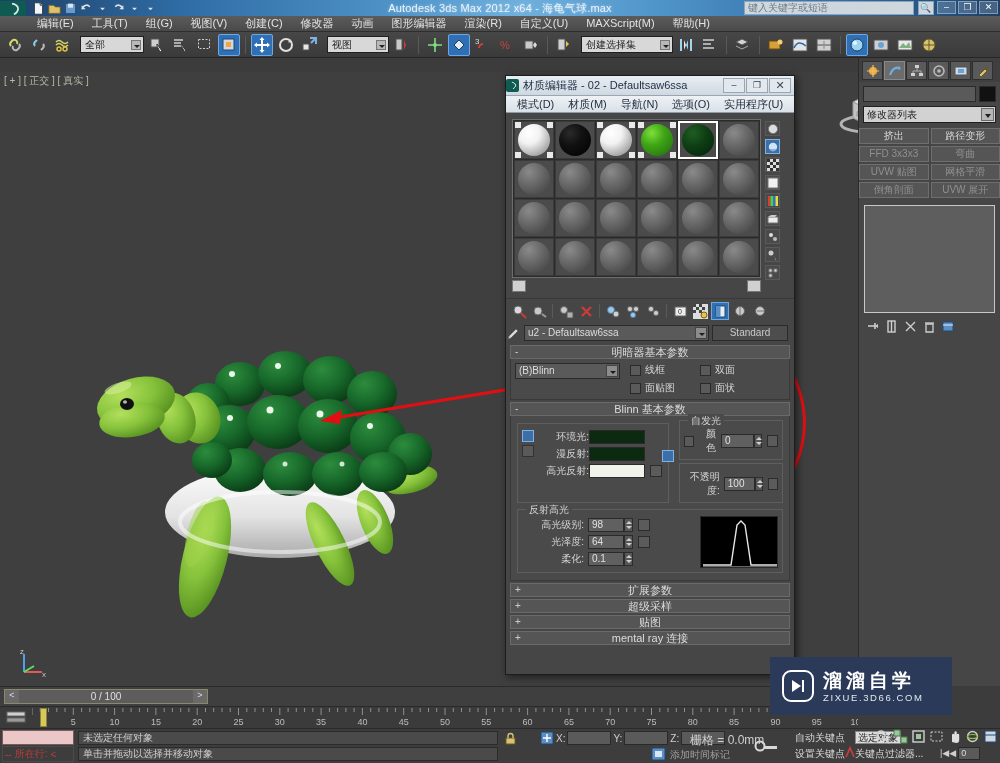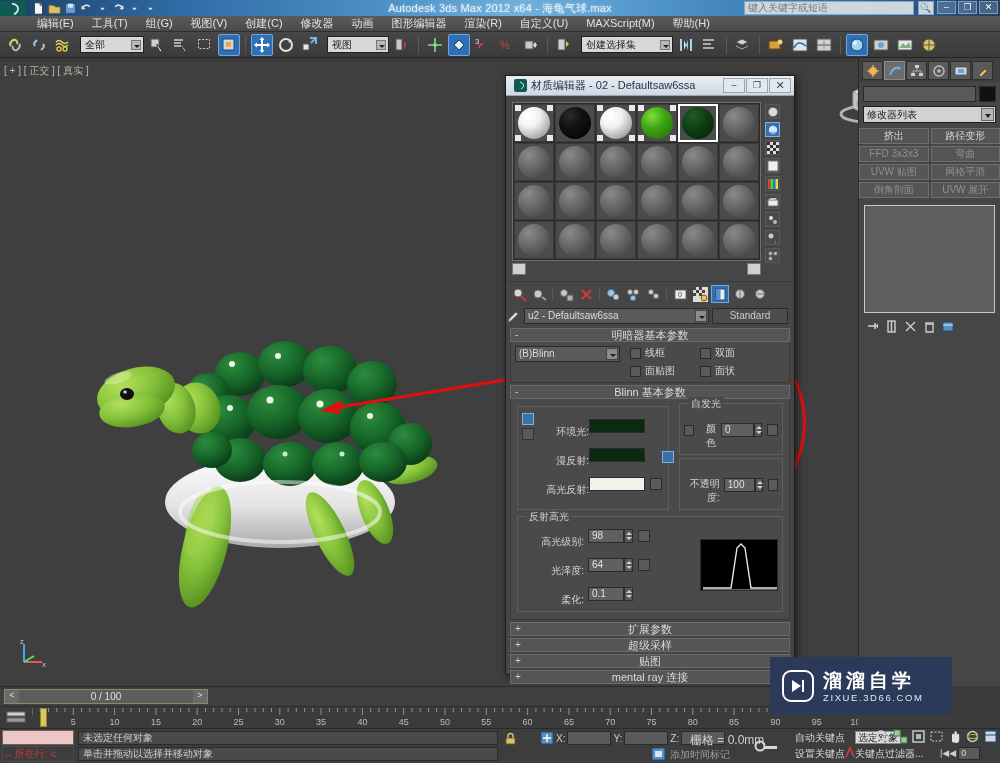--- a/index.html
+++ b/index.html
@@ -80,21 +80,21 @@
     color: #1b1b1b; font-size: 10px; display: flex; align-items: center;
     padding-left: 4px; position: relative;
   }
   .tcombo .arr { position: absolute; right: 2px; top: 3px; width: 10px; height: 10px;
                  background: #b8b8b8; border: 1px solid #777; }
   .tcombo .arr:after { content:""; position:absolute; left:2px; top:4px;
     border-left:3px solid transparent; border-right:3px solid transparent; border-top:3px solid #222; }
 
   
   .viewport {
-    position: absolute; left: 0; top: 62px; width: 922px; height: 628px;
+    position: absolute; left: 0; top: 72px; width: 922px; height: 628px;
     background: #3f3f3f; overflow: hidden;
     border-right: 1px solid #222;
   }
   .vp-label { position: absolute; left: 4px; top: 2px; font-size: 10px; color: #b9b9a9; }
   .viewcube { position: absolute; right: 22px; top: 8px; width: 64px; height: 64px; }
 
   .axis-gizmo { position: absolute; left: 18px; bottom: 22px; width: 30px; height: 30px; }
 
   
   .turtle { position: absolute; left: 80px; top: 250px; width: 400px; height: 330px; }
@@ -110,21 +110,21 @@
 
   
   .matedit {
     position: absolute; left: 505px; top: 75px; width: 290px; height: 600px;
     background: #464646; border: 1px solid #1c1c1c;
     box-shadow: 2px 2px 8px rgba(0,0,0,.55);
   }
   .me-title {
     height: 20px; background: linear-gradient(#e9eef3,#cfd8e1);
     border-bottom: 1px solid #9aa6b2;
-    display: flex; align-items: center; padding-left: 8px;
+    display: flex; align-items: center; padding-left: 0;
     color: #1c2e44; font-size: 11px;
   }
   .me-title .icon {
     width: 13px; height: 13px; background: #0f5b52; border-radius: 2px; margin-right: 4px;
     display:flex;align-items:center;justify-content:center;
   }
   .me-title .icon i { display:block; width:7px;height:7px;border-radius:50%;
     border:1.5px solid #cfe9e4;border-left-color:transparent;border-bottom-color:transparent;transform:rotate(35deg);}
   .me-wbtns { margin-left: auto; display: flex; gap: 1px; padding-right: 3px; }
   .me-wb { width: 22px; height: 15px; border: 1px solid #9aa6b2; background: #e2e8ee;
@@ -179,21 +179,21 @@
     height: 14px; background: #555; border: 1px solid #6a6a6a;
     color: #dcdcdc; font-size: 11px; text-align: center; line-height: 12px; position: relative;
   }
   .rollhead .pm { position: absolute; left: 4px; top: 0px; font-size: 10px; color: #cfcfcf; }
   .rollbody { background: #4a4a4a; border: 1px solid #393939; border-top: none; padding: 4px; }
 
   .grp { border: 1px solid #5e5e5e; margin: 3px 2px; padding: 6px 4px 4px 4px; position: relative; }
   .grp > .gtitle { position: absolute; top: -7px; left: 8px; background: #4a4a4a; padding: 0 3px; font-size: 10px; color: #d0d0d0; }
 
   .row { display: flex; align-items: center; margin-bottom: 3px; font-size: 10px; }
-  .lbl { color: #d3d3d3; text-align: right; margin-top: 12px; }
+  .lbl { color: #d3d3d3; text-align: right; }
   .swatch { width: 56px; height: 14px; border: 1px solid #2a2a2a; }
   .minibox { width: 12px; height: 12px; background: #5b5b5b; border: 1px solid #2c2c2c; margin-left: 5px; }
   .spin {
     width: 36px; height: 14px; background: #606060; border: 1px solid #2a2a2a;
     color: #e0e0e0; font-size: 10px; line-height: 12px; padding-left: 3px;
   }
   .spinarr { width: 9px; height: 14px; background: #585858; border: 1px solid #2c2c2c; position: relative; }
   .spinarr:before, .spinarr:after { content:""; position:absolute; left:1px;
     border-left:3px solid transparent; border-right:3px solid transparent; }
   .spinarr:before { top:2px; border-bottom:3px solid #cfcfcf; }
@@ -660,20 +660,27 @@
       <span class="icon">
           <i></i>
         </span>
       <span>材质编辑器 - 02 - Defaultsaw6ssa</span>
       <span class="me-wbtns">
         <span class="me-wb">–</span>
         <span class="me-wb">❐</span>
         <span class="me-wb close">✕</span>
       </span>
     </div>
+    <div class="me-menu" id="me-menu">
+        <span>模式(D)</span>
+        <span>材质(M)</span>
+        <span>导航(N)</span>
+        <span>选项(O)</span>
+        <span>实用程序(U)</span>
+      </div>
 
     <div class="slots-wrap">
       <div>
         <div class="slots" id="slots-grid">
             <div class="slot">
               <div class="ball" style="background: radial-gradient(circle at 34% 28%, rgb(255, 255, 255) 0%, rgb(242, 242, 242) 35%, rgb(168, 168, 168) 75%, rgb(110, 110, 110) 100%);"></div>
               <div class="corner c1"></div>
               <div class="corner c2"></div>
               <div class="corner c3"></div>
               <div class="corner c4"></div>

